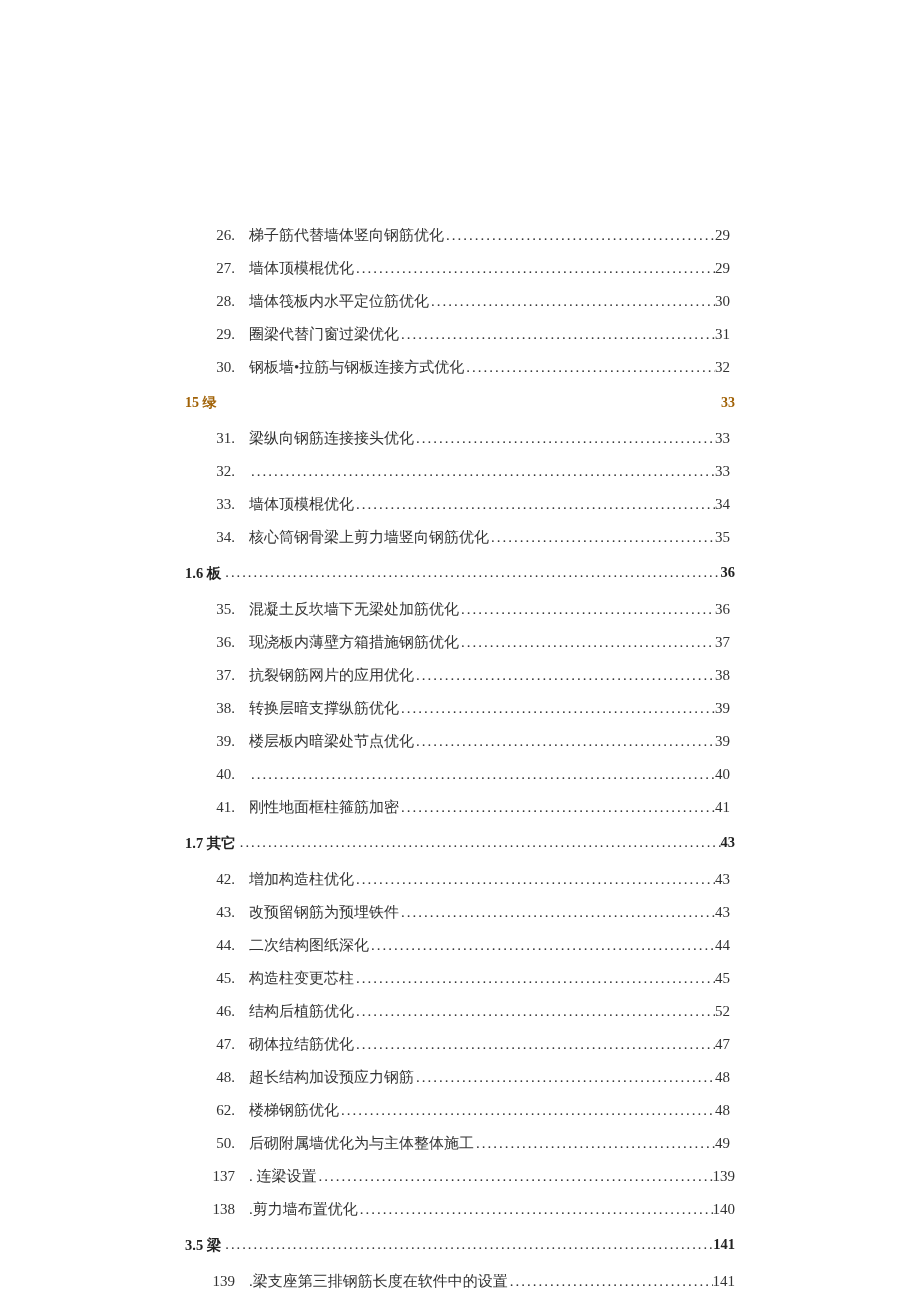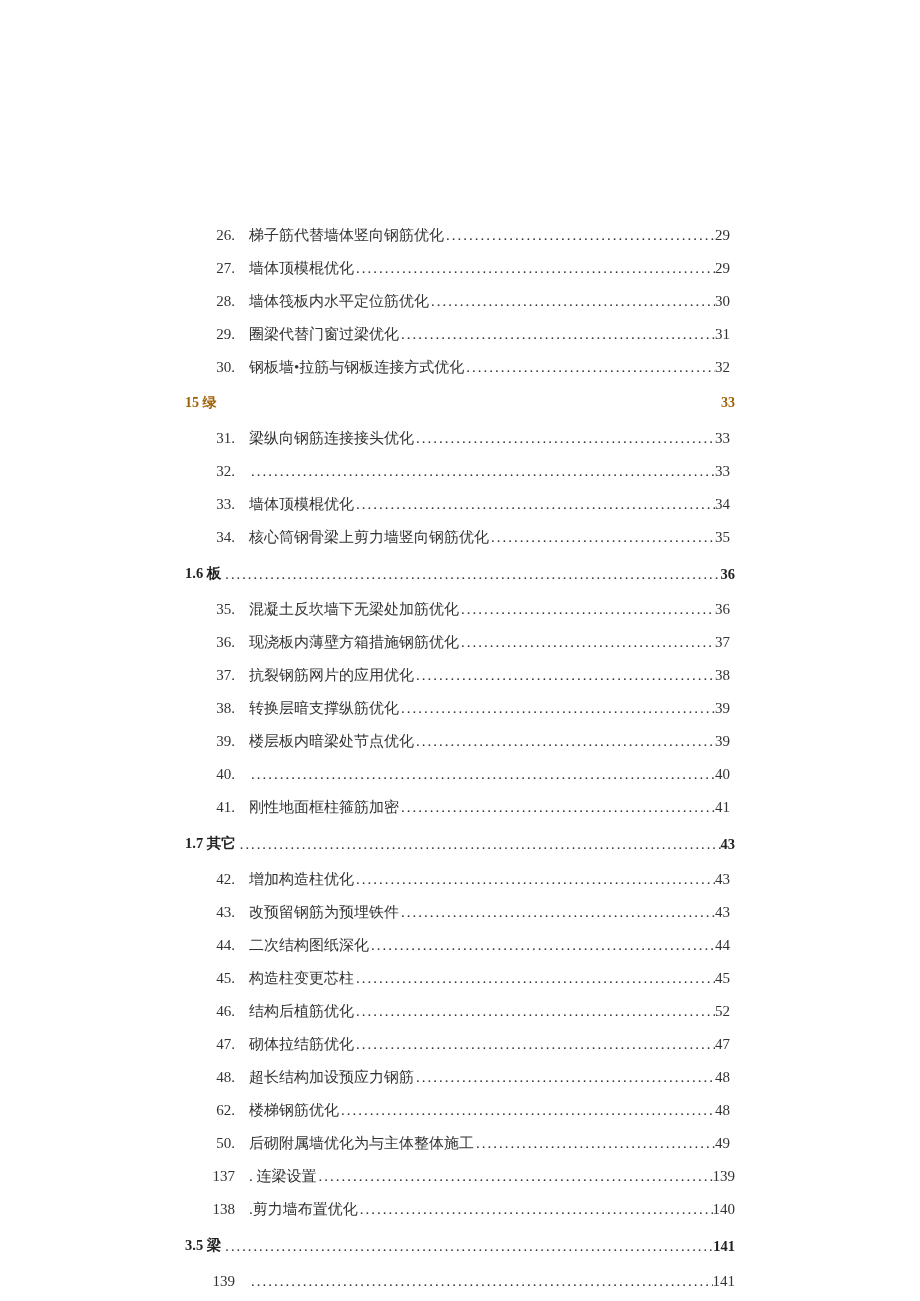--- a/index.html
+++ b/index.html
@@ -39,21 +39,21 @@
       color: #333;
       padding: 0 2px;
     }
     .toc-page {
       flex-shrink: 0;
       text-align: left;
       min-width: 20px;
     }
     .section-line {
       display: flex;
-      align-items: flex-end;
+      align-items: flex-start;
       margin-top: 16px;
       margin-bottom: 16px;
       font-size: 14.5px;
       font-weight: bold;
       color: #222;
     }
     .section-label {
       flex-shrink: 0;
       white-space: nowrap;
     }
@@ -278,18 +278,19 @@
 
   <div class="section-line">
     <span class="section-label">3.5 梁</span>
     <span class="section-dots">........................................................................................</span>
     <span class="section-page">141</span>
   </div>
 
   <div class="indent-sub">
     <div class="toc-line">
       <span class="toc-num">139</span>
+      <span class="toc-text">.梁支座第三排钢筋长度在软件中的设置</span>
       <span class="toc-dots">........................................................................................</span>
       <span class="toc-page">141</span>
     </div>
   </div>
 
 </div>
 
 </body></html>

